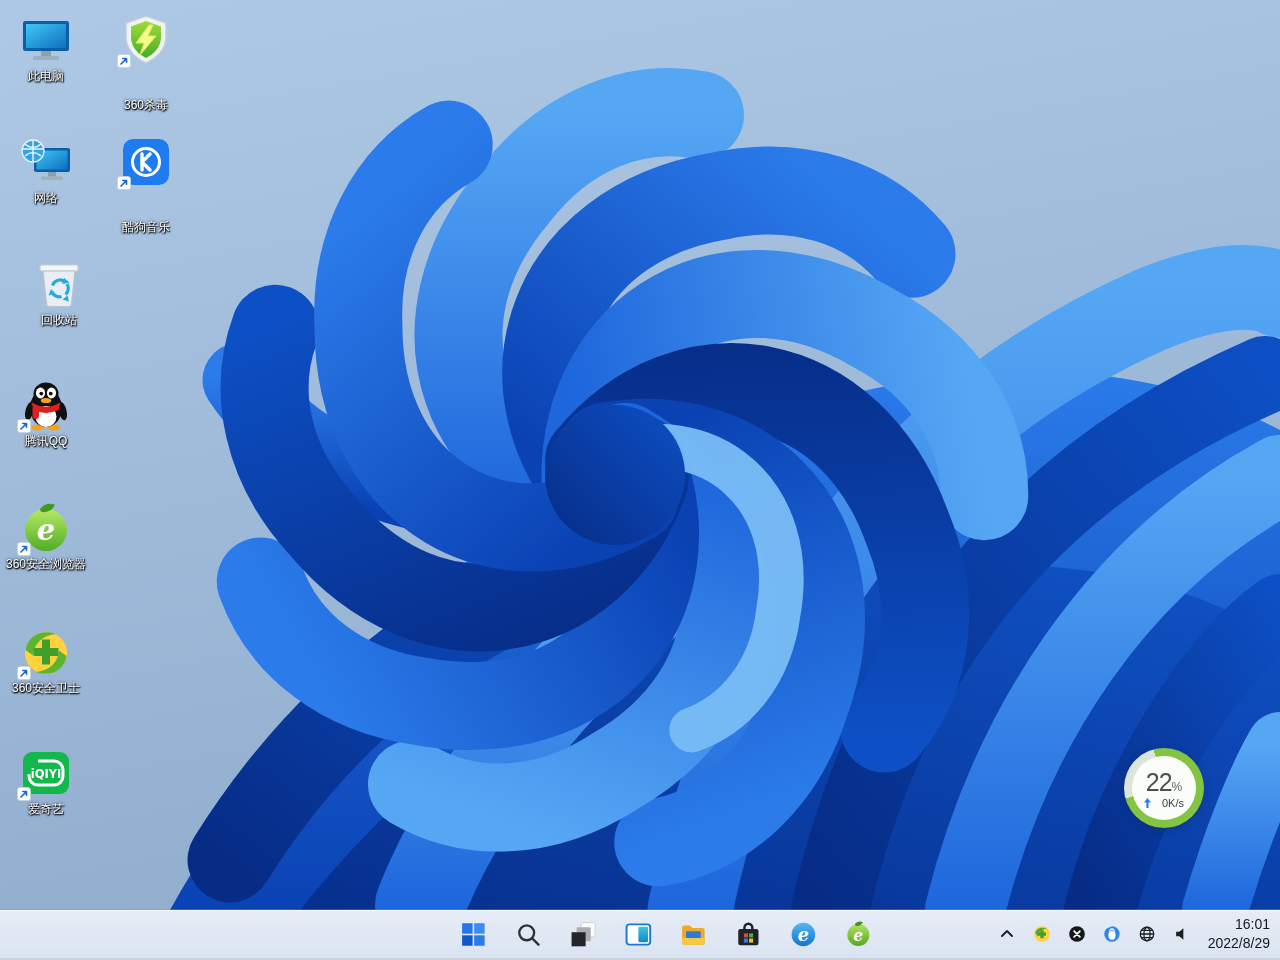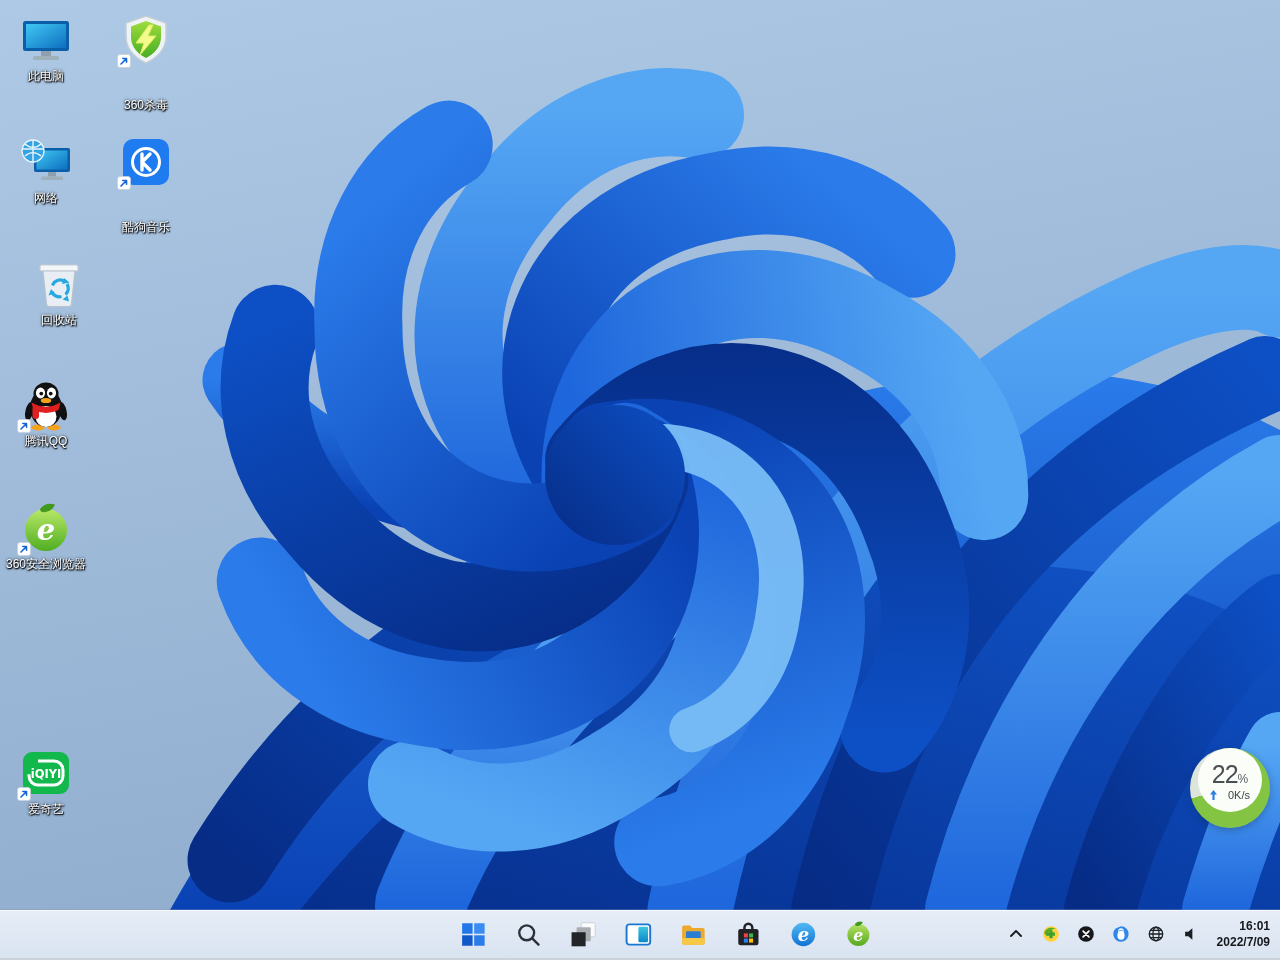--- a/index.html
+++ b/index.html
@@ -36,27 +36,27 @@
     display:flex;align-items:center;gap:17px;
   }
   .tb-btn{width:38px;height:38px;border-radius:5px;display:flex;align-items:center;justify-content:center;}
   .tb-btn svg{width:27px;height:27px;display:block;}
   .tb-right{
     position:absolute;right:6px;top:0;height:48px;display:flex;align-items:center;gap:13px;
   }
   .tray-btn{width:22px;height:24px;display:flex;align-items:center;justify-content:center;}
   .tray-btn svg{width:18px;height:18px;display:block;}
   .clock{display:flex;flex-direction:column;align-items:flex-end;justify-content:center;
-    font-size:12px;color:#16181b;line-height:1.35;padding:0 4px 0 2px;font-weight:bold;}
+    font-size:14px;color:#16181b;line-height:1.35;padding:0 4px 0 2px;}
   
   .ball{
-    position:absolute;left:1190px;top:748px;width:80px;height:80px;border-radius:50%;
+    position:absolute;left:1124px;top:748px;width:80px;height:80px;border-radius:50%;
     background:conic-gradient(from 345deg,#84c443 0 270deg,#dde4dc 270deg 360deg);
     box-shadow:0 2px 7px rgba(20,40,70,.35);
-    display:flex;align-items:flex-start;justify-content:center;
+    display:flex;align-items:center;justify-content:center;
   }
   .ball-inner{
     width:64px;height:64px;border-radius:50%;background:#fbfdf9;
     display:flex;flex-direction:column;align-items:center;justify-content:center;gap:0px;
   }
   .ball-pct{font-size:25px;color:#4a4f54;letter-spacing:-1px;}
   .ball-pct .u{font-size:12px;color:#5a6064;letter-spacing:0;}
   .ball-spd{font-size:11px;color:#3c4247;display:flex;align-items:center;gap:11px;}
   .ball-spd svg{width:7px;height:10px;display:block;}
 </style>
@@ -257,20 +257,37 @@
       <span class="lnk">
           <svg viewBox="0 0 14 14">
             <rect x="0.5" y="0.5" width="13" height="13" rx="2.5" fill="#fff" stroke="#c8d0d8" stroke-width="0.8"></rect>
             <path d="M4 10 L9.5 4.5 M9.5 4.5 H5.8 M9.5 4.5 V8.2" stroke="#1565d8" stroke-width="1.6" fill="none" stroke-linecap="round"></path>
           </svg>
         </span>
     </span>
     <span class="dlabel">360安全浏览器</span>
   </div>
 
+  <div class="dicon c1 r6">
+    <span class="art">
+      <svg viewBox="0 0 52 52">
+      <circle cx="26" cy="27" r="21" fill="#ffd23e"></circle>
+      <path d="M5.5 24 C7.5 9.5 22 2.5 36 8 C24 9 14 16.5 13 29.5 Z" fill="#5cb531"></path>
+      <path d="M46.5 30 C44.5 44.5 30 51.5 16 46 C28 45 38 37.5 39 24.5 Z" fill="#5cb531"></path>
+      <path d="M22 13.5 h8 v8.5 h8.5 v8 h-8.5 v8.5 h-8 v-8.5 h-8.5 v-8 h8.5 Z" fill="#3f9f2a"></path>
+        </svg>
+      <span class="lnk">
+          <svg viewBox="0 0 14 14">
+            <rect x="0.5" y="0.5" width="13" height="13" rx="2.5" fill="#fff" stroke="#c8d0d8" stroke-width="0.8"></rect>
+            <path d="M4 10 L9.5 4.5 M9.5 4.5 H5.8 M9.5 4.5 V8.2" stroke="#1565d8" stroke-width="1.6" fill="none" stroke-linecap="round"></path>
+          </svg>
+        </span>
+    </span>
+    <span class="dlabel">360安全卫士</span>
+  </div>
 
   <div class="dicon c1 r7">
     <span class="art">
       <svg viewBox="0 0 52 52">
           <rect x="3" y="5" width="46" height="42" rx="9" fill="#12b84c"></rect>
       <rect x="9" y="14" width="34" height="24" rx="9" fill="none" stroke="#fff" stroke-width="3" stroke-dasharray="82 22"></rect>
       <text x="26" y="30.5" text-anchor="middle" font-size="11.5" font-weight="bold" fill="#fff" font-family="DejaVu Sans, sans-serif">iQIYI</text>
         </svg>
       <span class="lnk">
           <svg viewBox="0 0 14 14">
@@ -409,16 +426,16 @@
         <path d="M2.8 10 h14.4 M3.8 6 h12.4 M3.8 14 h12.4"></path>
         </svg>
     </div>
     <div class="tray-btn">
       <svg viewBox="0 0 20 20">
         <path d="M3.5 7.5 h3.5 l4.5 -4 v13 l-4.5 -4 H3.5 Z" fill="#1b1e22"></path>
         </svg>
     </div>
     <div class="clock">
       <span>16:01</span>
-      <span>2022/7/09</span>
+      <span>2022/8/29</span>
     </div>
   </div>
 </div>
 
 </body></html>

